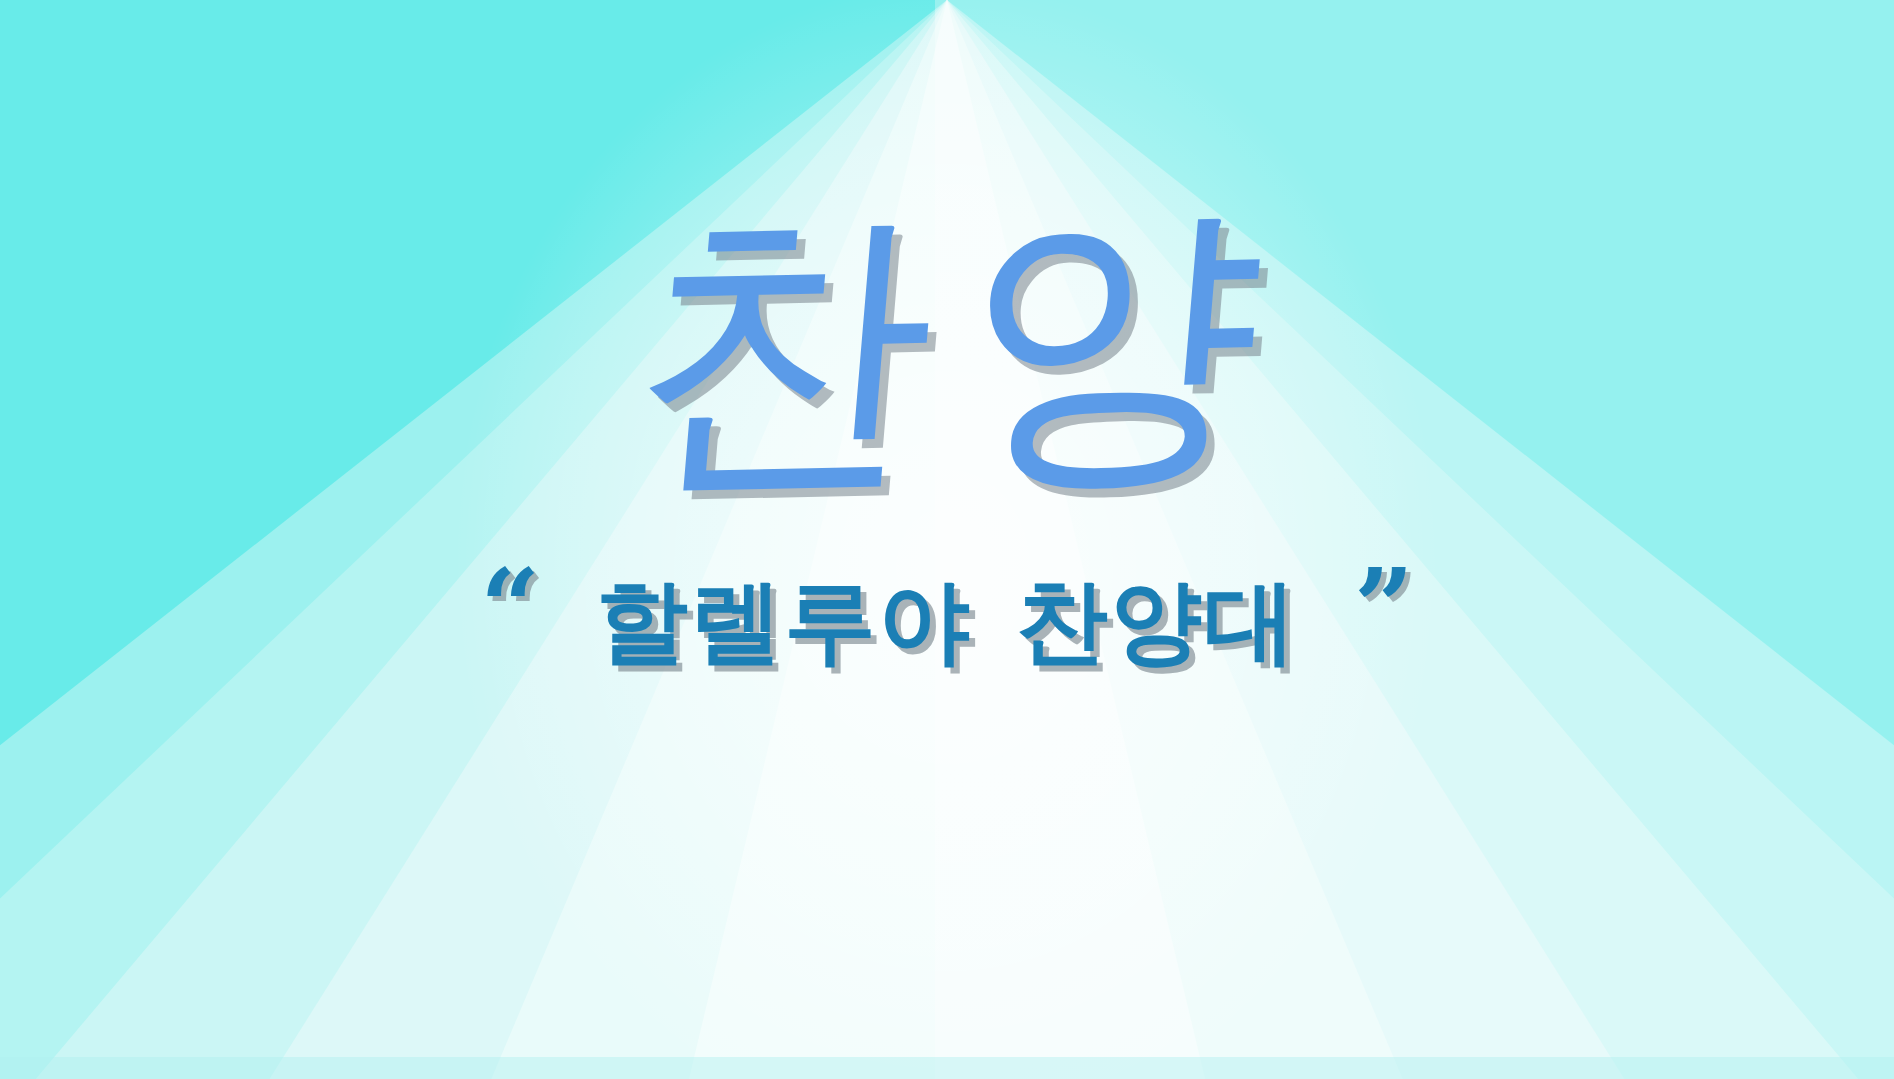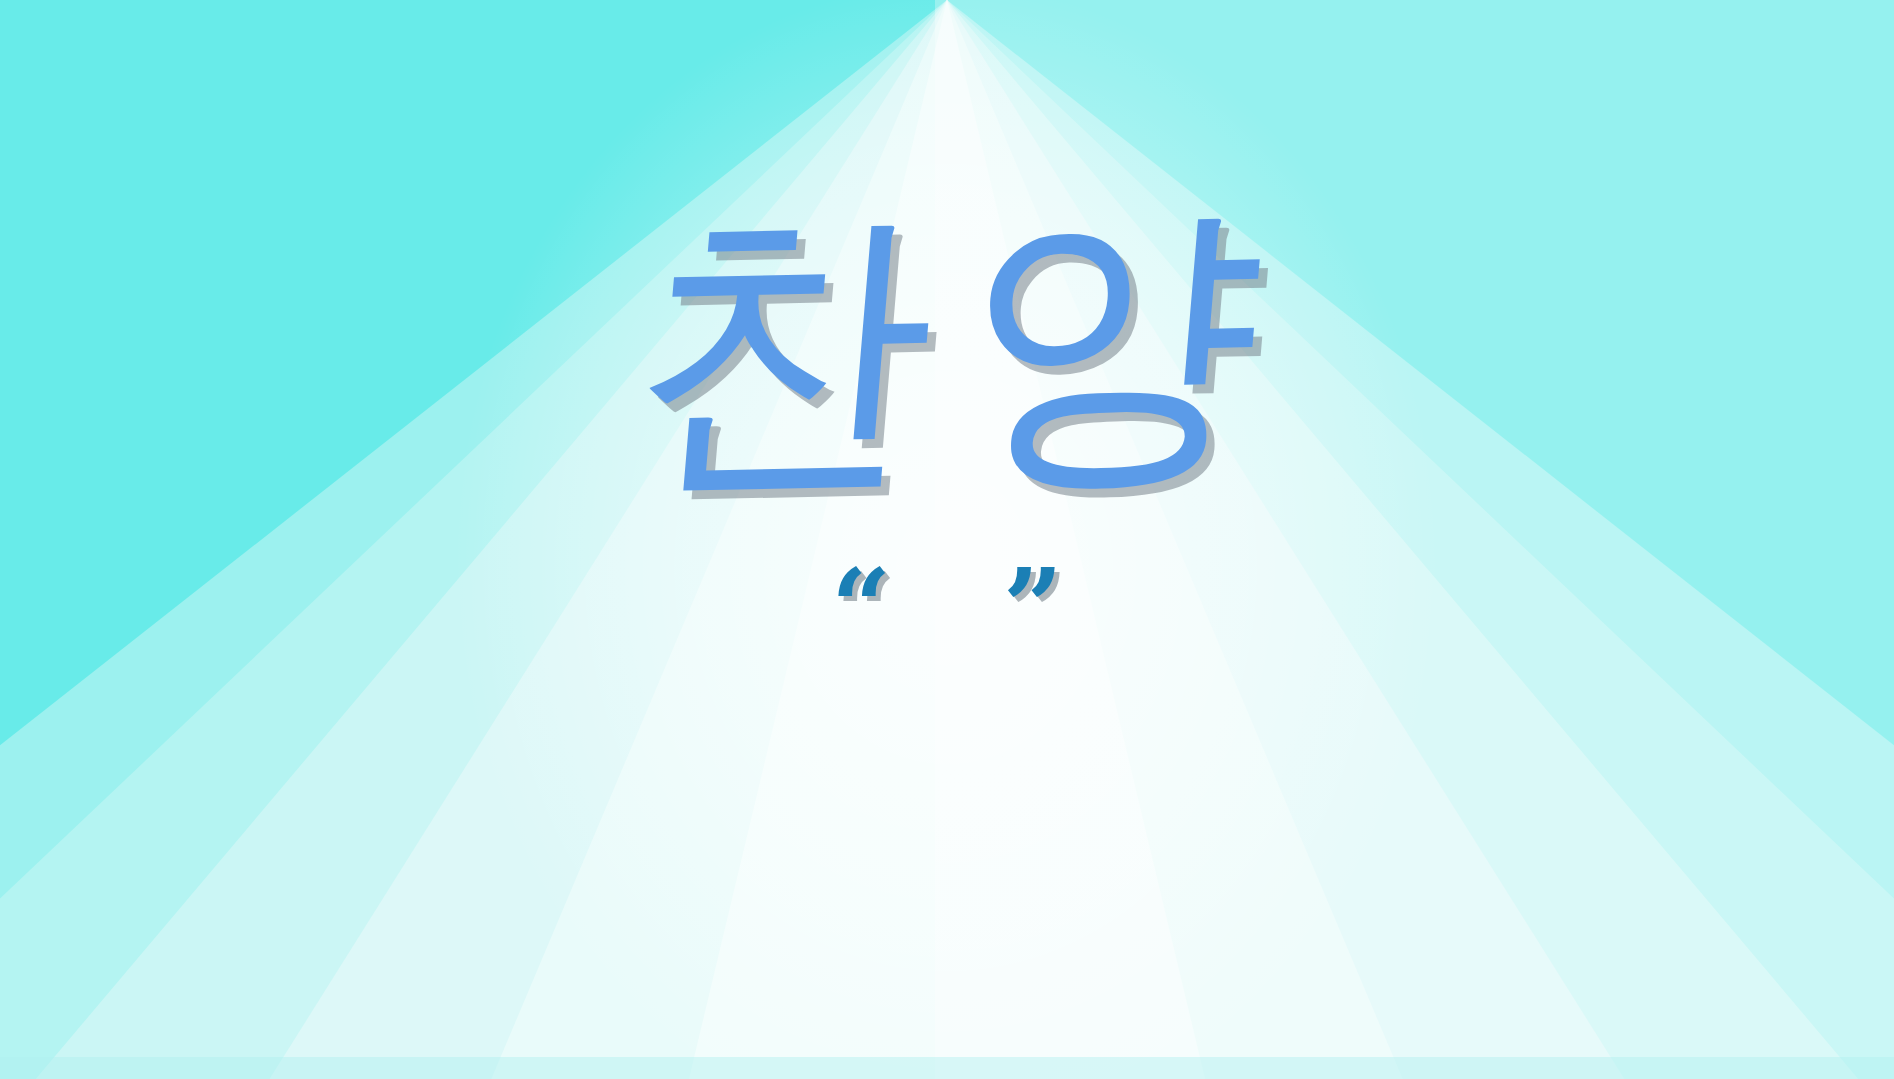--- a/index.html
+++ b/index.html
@@ -153,18 +153,21 @@
     <div class="bg-footer"></div>
   </div>
 
   <div class="content">
 
     <div class="title">찬양</div>
 
     <div class="subtitle-row">
       <span class="quote quote-open">“</span>
 
+      <span class="subtitle">
+        <span>할렐루야</span><span class="sp"></span><span>찬양대</span>
+      </span>
 
       <span class="quote quote-close">”</span>
     </div>
 
   </div>
 </div>
 
 </body></html>

